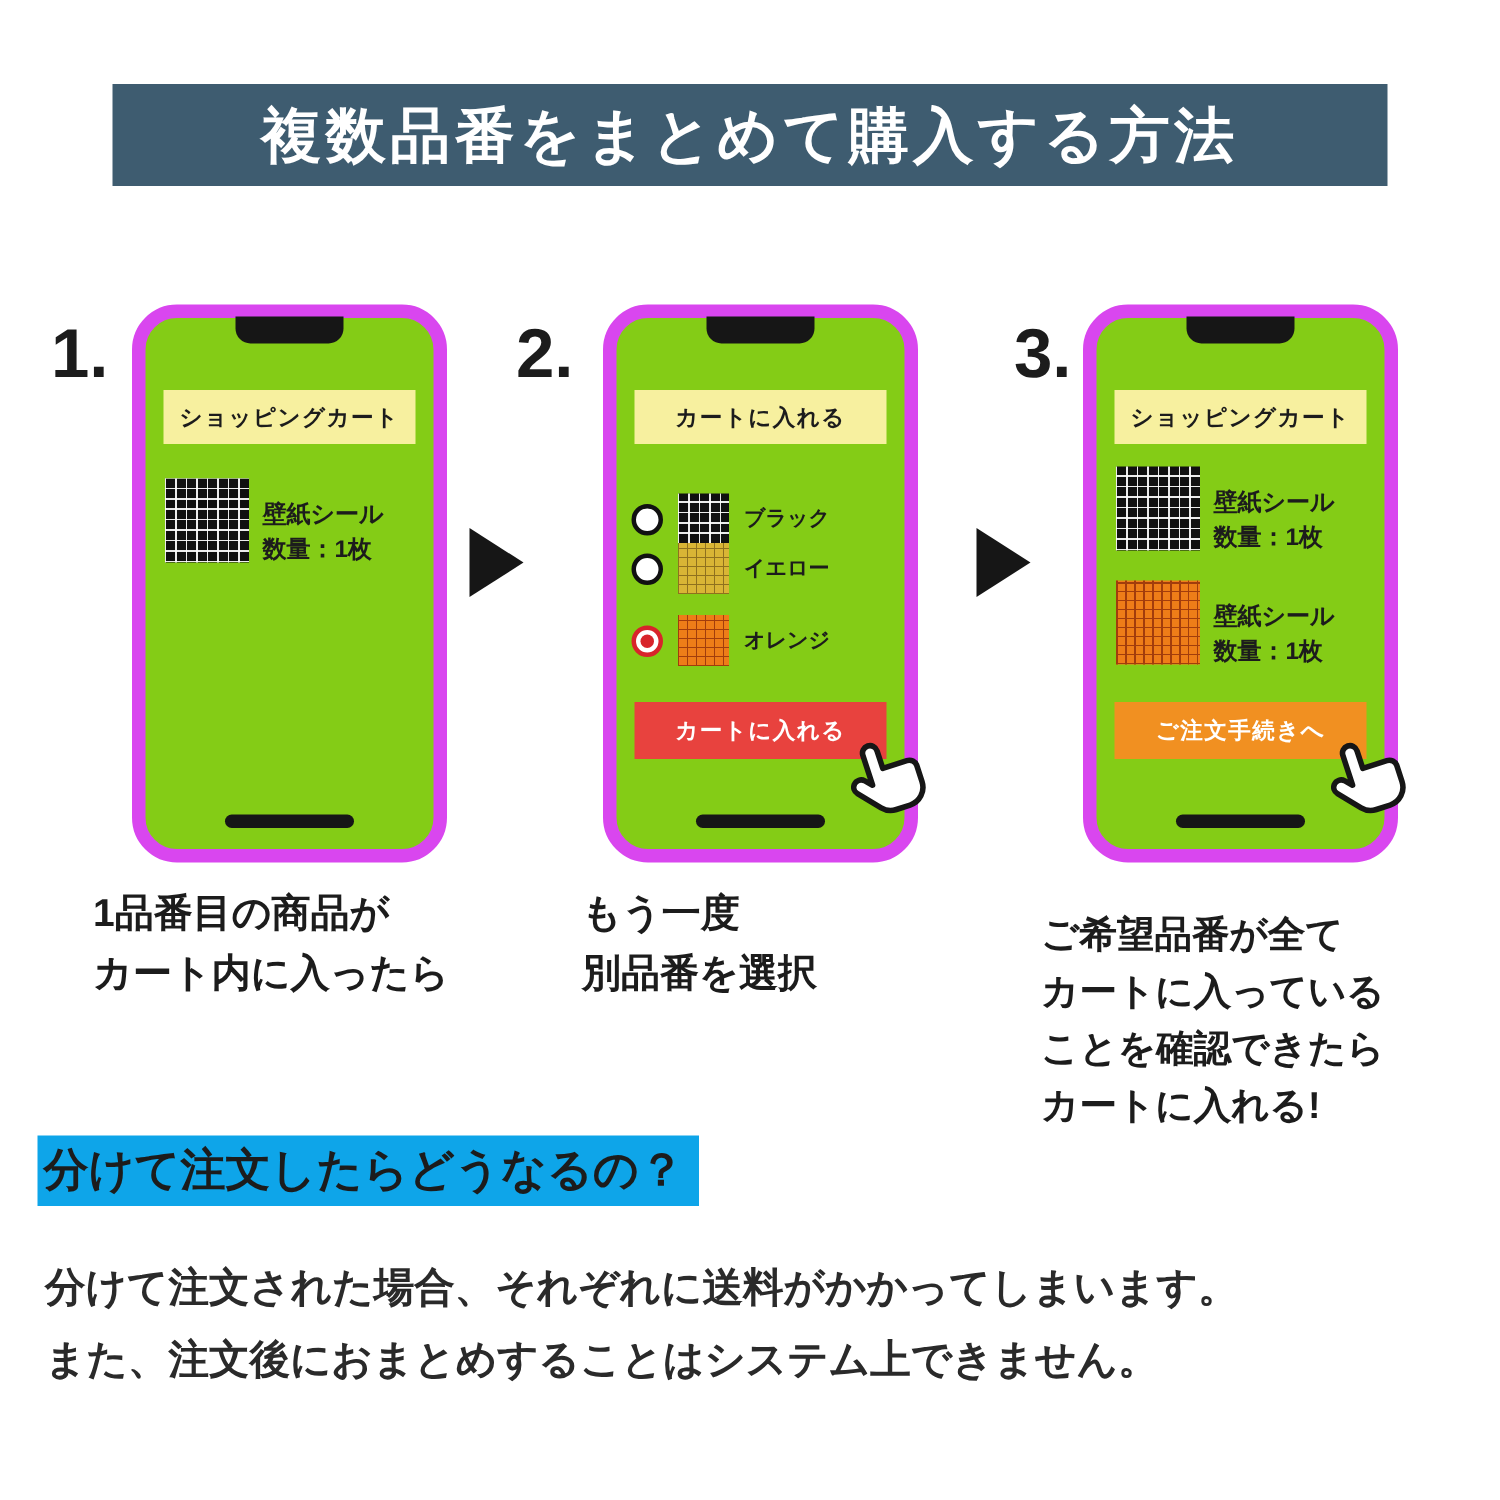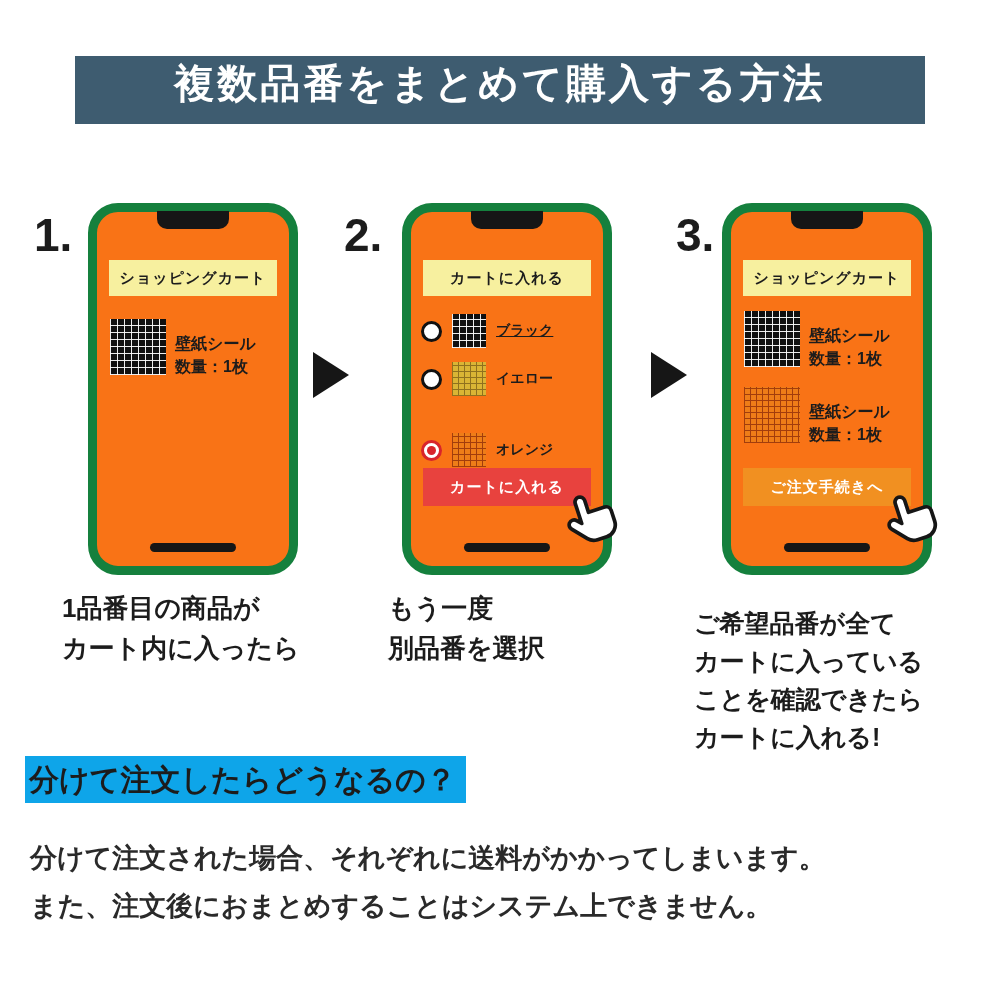--- a/index.html
+++ b/index.html
@@ -1,28 +1,28 @@
 <!DOCTYPE html>
 <html><head>
 <meta charset="utf-8">
 <style>
   html,body{margin:0;padding:0;background:#fff;}
   .page{position:relative;width:1000px;height:1000px;background:#ffffff;overflow:hidden;
         font-family:"Liberation Sans","DejaVu Sans",sans-serif;color:#1c1c1c;}
 
   
   .banner{position:absolute;left:75px;top:56px;width:850px;height:68px;background:#3e5c70;
-          display:flex;align-items:flex-start;justify-content:center;}
+          display:flex;align-items:center;justify-content:center;}
   .banner-title{color:#ffffff;font-size:40px;font-weight:bold;letter-spacing:3px;white-space:nowrap;}
 
   
   .step-num{position:absolute;font-size:46px;font-weight:bold;color:#1c1c1c;}
 
   
-  .phone{position:absolute;width:192px;height:354px;background:#f97316;border:9px solid #15803d;border-radius:30px;}
+  .phone{position:absolute;width:192px;height:354px;background:#84cc16;border:9px solid #d946ef;border-radius:30px;}
   .notch{position:absolute;top:-1px;left:50%;transform:translateX(-50%);width:72px;height:18px;
          background:#161616;border-radius:0 0 10px 10px;}
   .homebar{position:absolute;bottom:14px;left:50%;transform:translateX(-50%);width:86px;height:9px;
            background:#161616;border-radius:5px;}
   .phone-banner{position:absolute;top:48px;left:12px;right:12px;height:36px;background:#f7f09f;
                 display:flex;align-items:center;justify-content:center;
                 font-size:15px;font-weight:bold;letter-spacing:1px;white-space:nowrap;}
 
   
   .swatch-lg{width:56px;height:56px;flex:0 0 auto;}
@@ -99,31 +99,31 @@
     </div>
     <div class="homebar"></div>
   </div>
 
   <div class="arrow" style="left:313px;top:352px;"></div>
 
   <div class="phone" style="left:402px;top:203px;">
     <div class="notch"></div>
     <div class="phone-banner">カートに入れる</div>
 
-    <div class="opt-row" style="top:102px;text-decoration:underline;">
+    <div class="opt-row" style="top:117px;">
       <span class="radio"></span>
       <span class="swatch-sm grid-black"></span>
       <span class="opt-label">ブラック</span>
     </div>
     <div class="opt-row" style="top:150px;">
       <span class="radio"></span>
       <span class="swatch-sm grid-yellow"></span>
       <span class="opt-label">イエロー</span>
     </div>
-    <div class="opt-row" style="top:198px;margin-top:23px;">
+    <div class="opt-row" style="top:198px;">
       <span class="radio sel"></span>
       <span class="swatch-sm grid-orange"></span>
       <span class="opt-label">オレンジ</span>
     </div>
 
     <div class="cta red">カートに入れる</div>
 
     <div class="hand">
       <svg viewBox="0 0 40 40" width="62" height="62">
         <path d="M16 4c-1.8 0-3.2 1.4-3.2 3.2v13.5l-2.6-2.8c-1.3-1.4-3.5-1.4-4.7 0-1.1 1.2-1.1 3 0 4.2l7.8 9c1.5 1.7 3.7 2.7 6 2.7h6.2c4.4 0 8-3.6 8-8v-7.2c0-1.9-1.5-3.4-3.4-3.4H19.2v-8C19.2 5.4 17.8 4 16 4z" fill="#ffffff" stroke="#161616" stroke-width="2.4" stroke-linejoin="round"></path>

